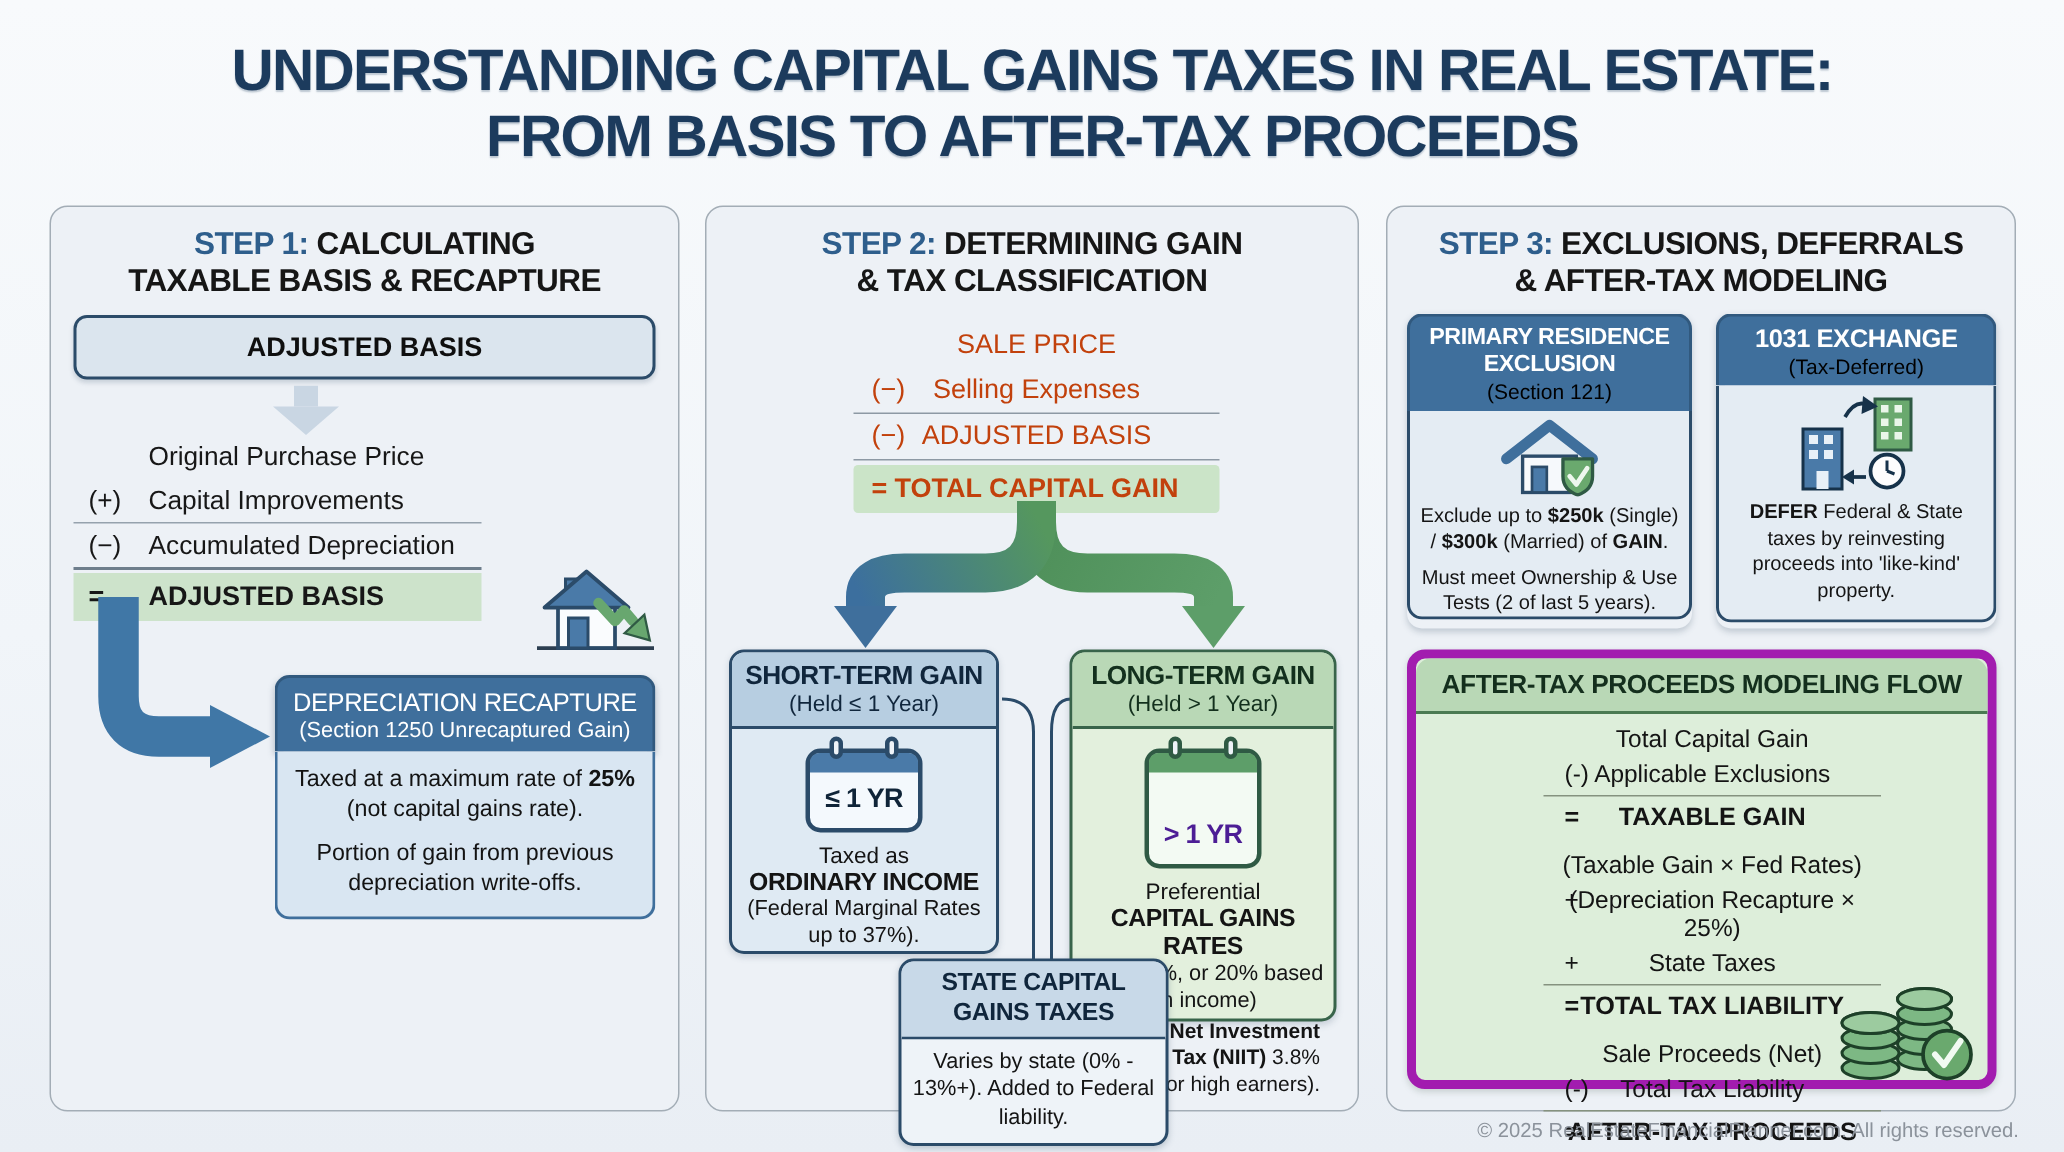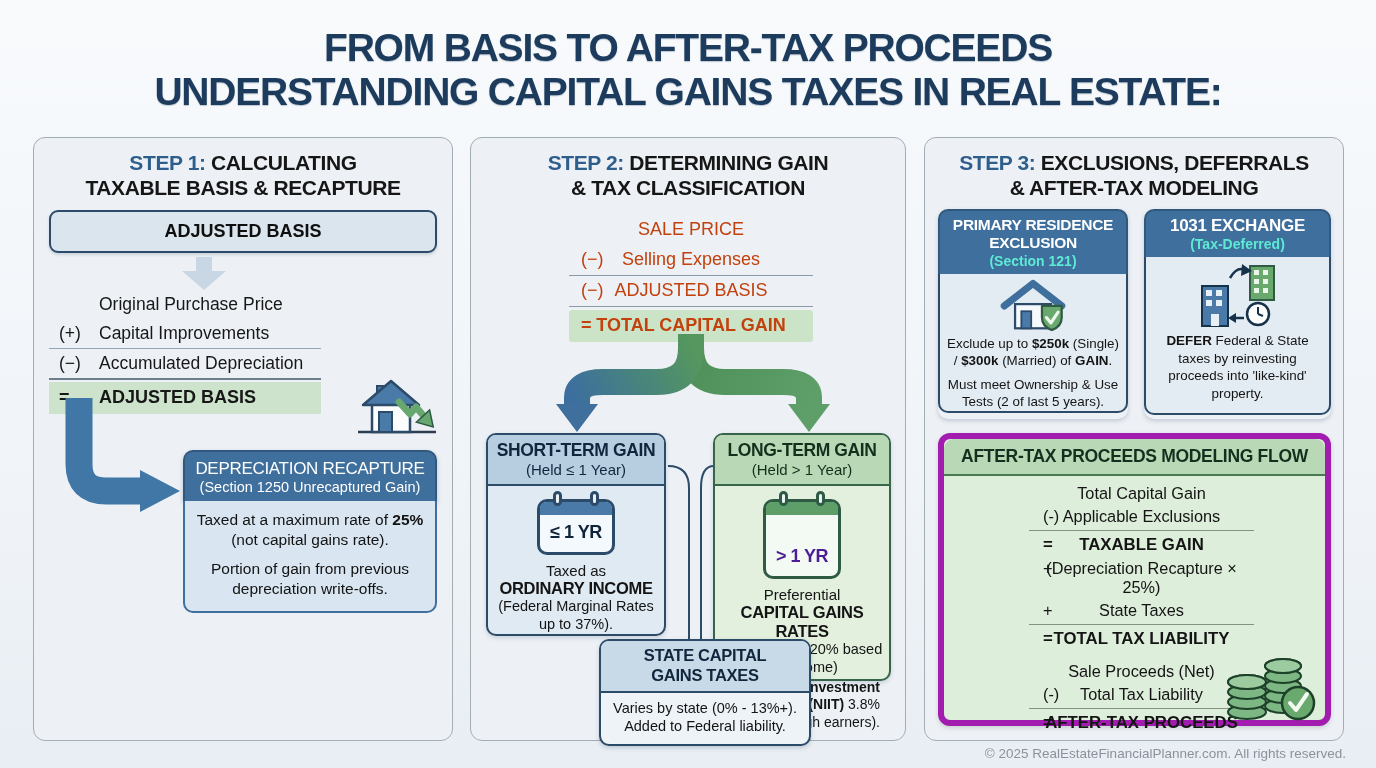--- a/index.html
+++ b/index.html
@@ -85,37 +85,37 @@
   .niit { font-size:14px; line-height:1.22; text-align:right; padding-right:4px; margin-top:3px; }
   .cal { position:relative; width:78px; margin:13px auto 7px; border:3px solid #2b4b69; border-radius:10px; background:#f4f9fd; }
   .cal-band { height:13px; background:#4a7aa8; border-radius:6px 6px 0 0; }
   .cal-label { font-weight:bold; font-size:18px; letter-spacing:-0.5px; padding:7px 2px 9px; color:#0f2438; text-align:center; }
   .ring { position:absolute; top:-11px; width:9px; height:15px; border:3px solid #2b4b69; border-radius:5px; background:#eef3f8; }
   .ring.r1 { left:13px; } .ring.r2 { right:13px; }
   .cal.green { border-color:#2f5a44; background:#f3faf3; }
   .cal.green .cal-band { background:#5d9e69; }
   .cal.green .cal-label { color:#4c1d95;margin-top:24px; }
   .cal.green .ring { border-color:#2f5a44; }
-  .state-box { position:absolute; left:128px; top:501px; width:212px; z-index:5;
+  .state-box { position:absolute; left:128px; top:501px; width:180px; z-index:5;
                border:2px solid #2b4b69; border-radius:10px; background:#eef3f8;
                box-shadow:0 2px 4px rgba(90,110,130,.3); }
   .state-head { background:#c8d9e8; border-bottom:2px solid #2b4b69; border-radius:8px 8px 0 0;
                 text-align:center; font-weight:bold; font-size:16.5px; line-height:1.2;
                 color:#10263c; padding:5px 2px; letter-spacing:-0.3px; }
   .state-body { text-align:center; font-size:14.5px; line-height:1.28; padding:6px 5px 8px; }
   
   .sub-box { position:absolute; top:71px; height:210px; border-radius:10px; z-index:2;
              box-shadow:0 2px 4px rgba(90,110,130,.3); }
   #residence-box { left:13px; width:190px; }
   #exchange-box  { left:219px; width:187px; }
   .sub-head { background:#3f6f9c; border:2px solid #31597e; border-bottom:none; border-radius:10px 10px 0 0;
               color:#fff; text-align:center; padding:5px 2px 5px; }
   .sub-head .t { font-weight:bold; font-size:15.5px; line-height:1.18; letter-spacing:-0.3px; }
   .sub-head .t.big { font-size:17px; }
-  .sub-head .s { font-size:14px; color:#5eead4;font-weight:bold; }
+  .sub-head .s { font-size:14px; color:#000000; }
   .sub-body { background:#e4ecf3; border:2px solid #2b4b69; border-top:none; border-radius:0 0 10px 10px;
               text-align:center; padding:5px 5px 6px; font-size:13.4px; line-height:1.3; color:#141414; }
   #residence-box .sub-body { height:139px; }
   #exchange-box .sub-body { height:158px; }
   .sub-body p + p { margin-top:6px; }
   .flow-box { position:absolute; left:13px; top:295px; width:393px; height:293px;
               border:6px solid #a21caf; border-radius:12px; background:#ddeeda;
               box-shadow:0 2px 4px rgba(90,110,100,.25); }
   .flow-head { background:#b9d8b6; border-bottom:2px solid #4a7a52; border-radius:10px 10px 0 0;
                text-align:center; font-weight:bold; font-size:17.5px; letter-spacing:-0.3px;
@@ -130,22 +130,22 @@
   .coins { position:absolute; right:4px; bottom:2px; }
   
   .footer { position:absolute; right:30px; top:746px; font-size:13.5px; color:#8b929b; }
 </style>
 </head>
 <body>
 
 <div class="canvas">
 
   <div class="main-title">
+    <div>UNDERSTANDING CAPITAL GAINS TAXES IN REAL ESTATE:</div>
     <div>FROM BASIS TO AFTER-TAX PROCEEDS</div>
-    <div>UNDERSTANDING CAPITAL GAINS TAXES IN REAL ESTATE:</div>
   </div>
 
   <div class="panel" id="panel1">
     <div class="step-h">
       <div><span class="step-prefix">STEP 1:</span><span> CALCULATING</span></div>
       <div>TAXABLE BASIS &amp; RECAPTURE</div>
     </div>
 
     <div class="ab-box">ADJUSTED BASIS</div>
 
@@ -354,20 +354,21 @@
       </div>
     </div>
 
     <div class="flow-box">
       <div class="flow-head">AFTER-TAX PROCEEDS MODELING FLOW</div>
       <div class="flow-body">
         <div class="f3-block">
           <div class="frow"><span class="op"></span><span>Total Capital Gain</span></div>
           <div class="frow u"><span class="op">(-)</span><span>Applicable Exclusions</span></div>
           <div class="frow b"><span class="op">=</span><span>TAXABLE GAIN</span></div>
+          <div class="frow gap"><span class="op"></span><span>(Taxable Gain × Fed Rates)</span></div>
           <div class="frow"><span class="op">+</span><span>(Depreciation Recapture × 25%)</span></div>
           <div class="frow u"><span class="op">+</span><span>State Taxes</span></div>
           <div class="frow b"><span class="op">=</span><span>TOTAL TAX LIABILITY</span></div>
           <div class="frow gap"><span class="op"></span><span>Sale Proceeds (Net)</span></div>
           <div class="frow u"><span class="op">(-)</span><span>Total Tax Liability</span></div>
           <div class="frow b"><span class="op">=</span><span>AFTER-TAX PROCEEDS</span></div>
         </div>
         <svg class="coins" width="100" height="84" viewBox="0 0 100 84">
           <g stroke="#1d4028" stroke-width="2" fill="#7db884">
             <ellipse cx="26" cy="72" rx="19" ry="7"></ellipse>

